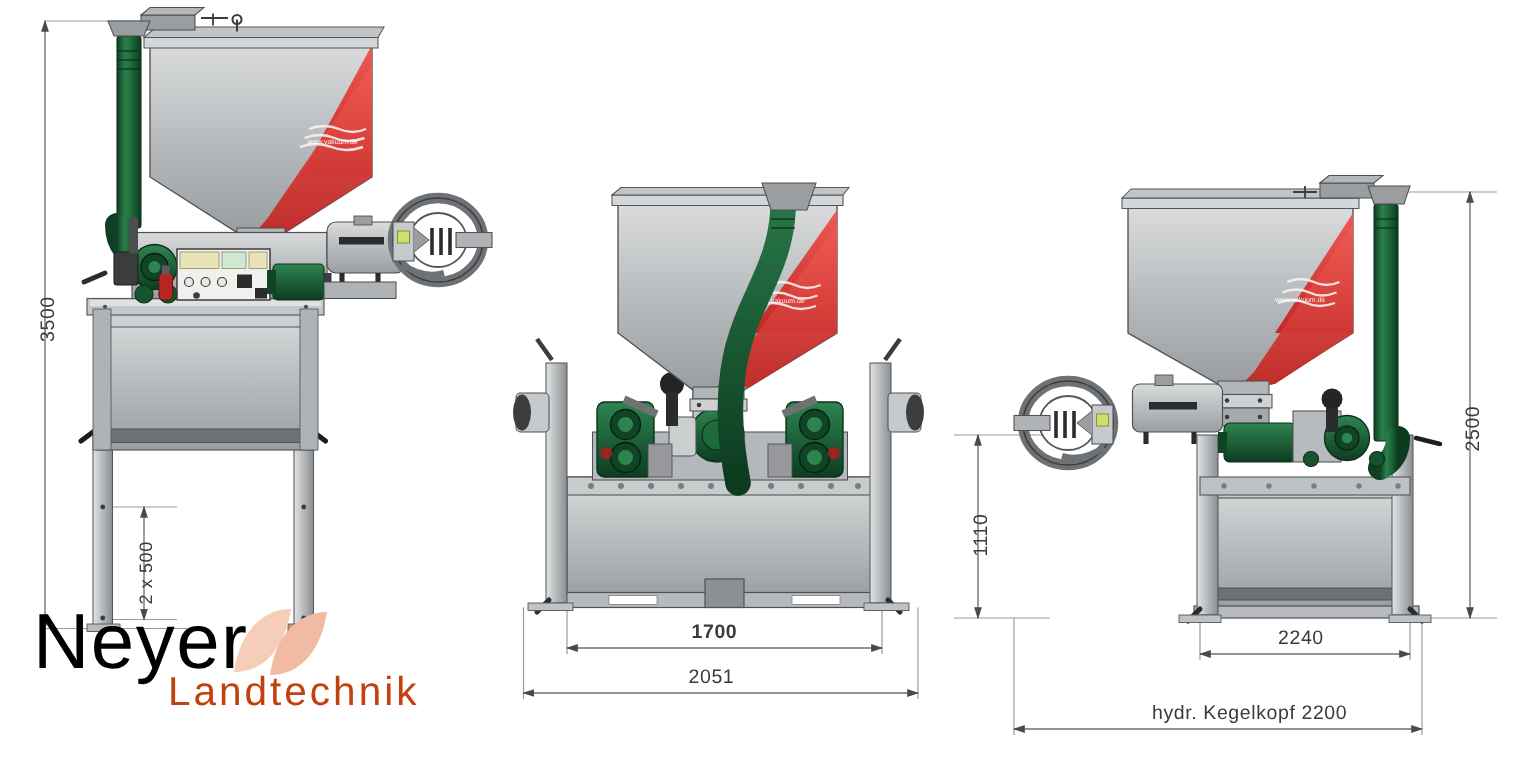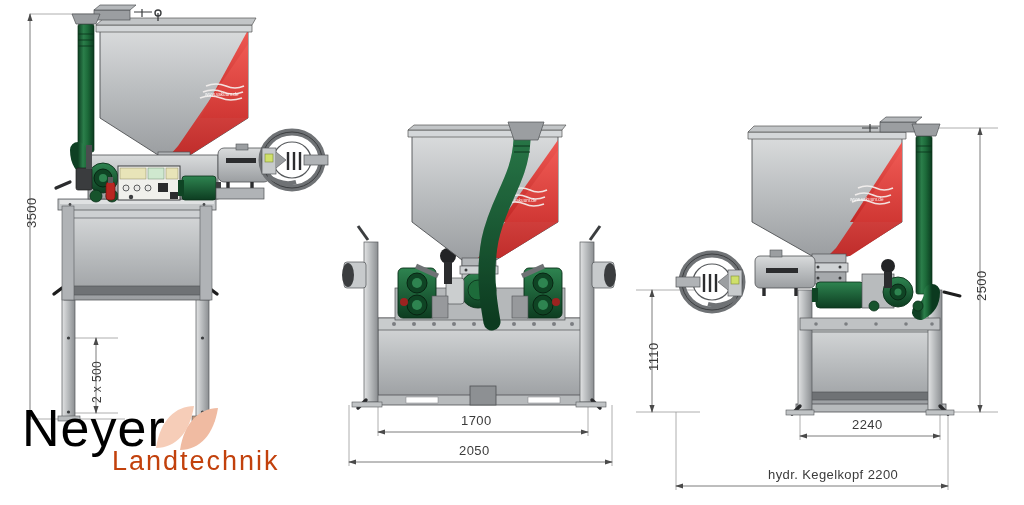--- a/index.html
+++ b/index.html
@@ -374,23 +374,23 @@
       <path d="M736,298 q-14,10 -28,6" stroke="#6f7275" stroke-width="4" fill="none"></path>
     </g>
     <path d="M944,292 l16,4" stroke="#1d1d1d" stroke-width="3" stroke-linecap="round"></path>
   </g>
 </svg>
 
 <div class="dimtext vert" style="left:24px; top:228px;">3500</div>
 
 <div class="dimtext vert" style="left:90px; top:403px; font-size:12px;">2 x 500</div>
 
-<div class="dimtext" style="left:461px; top:413px;">1700</div>
-
-<div class="dimtext" style="left:459px; top:443px;">2050</div>
+<div class="dimtext" style="left:461px; top:413px;font-weight:bold;">1700</div>
+
+<div class="dimtext" style="left:459px; top:443px;">2051</div>
 
 <div class="dimtext vert" style="left:974px; top:301px;">2500</div>
 
 <div class="dimtext vert" style="left:646px; top:371px;">1110</div>
 
 <div class="dimtext" style="left:852px; top:417px;">2240</div>
 
 <div class="dimtext" style="left:748px; top:467px;margin-left:20px;">hydr. Kegelkopf 2200</div>
 
 <div class="wm" style="left:22px; top:398px;">

